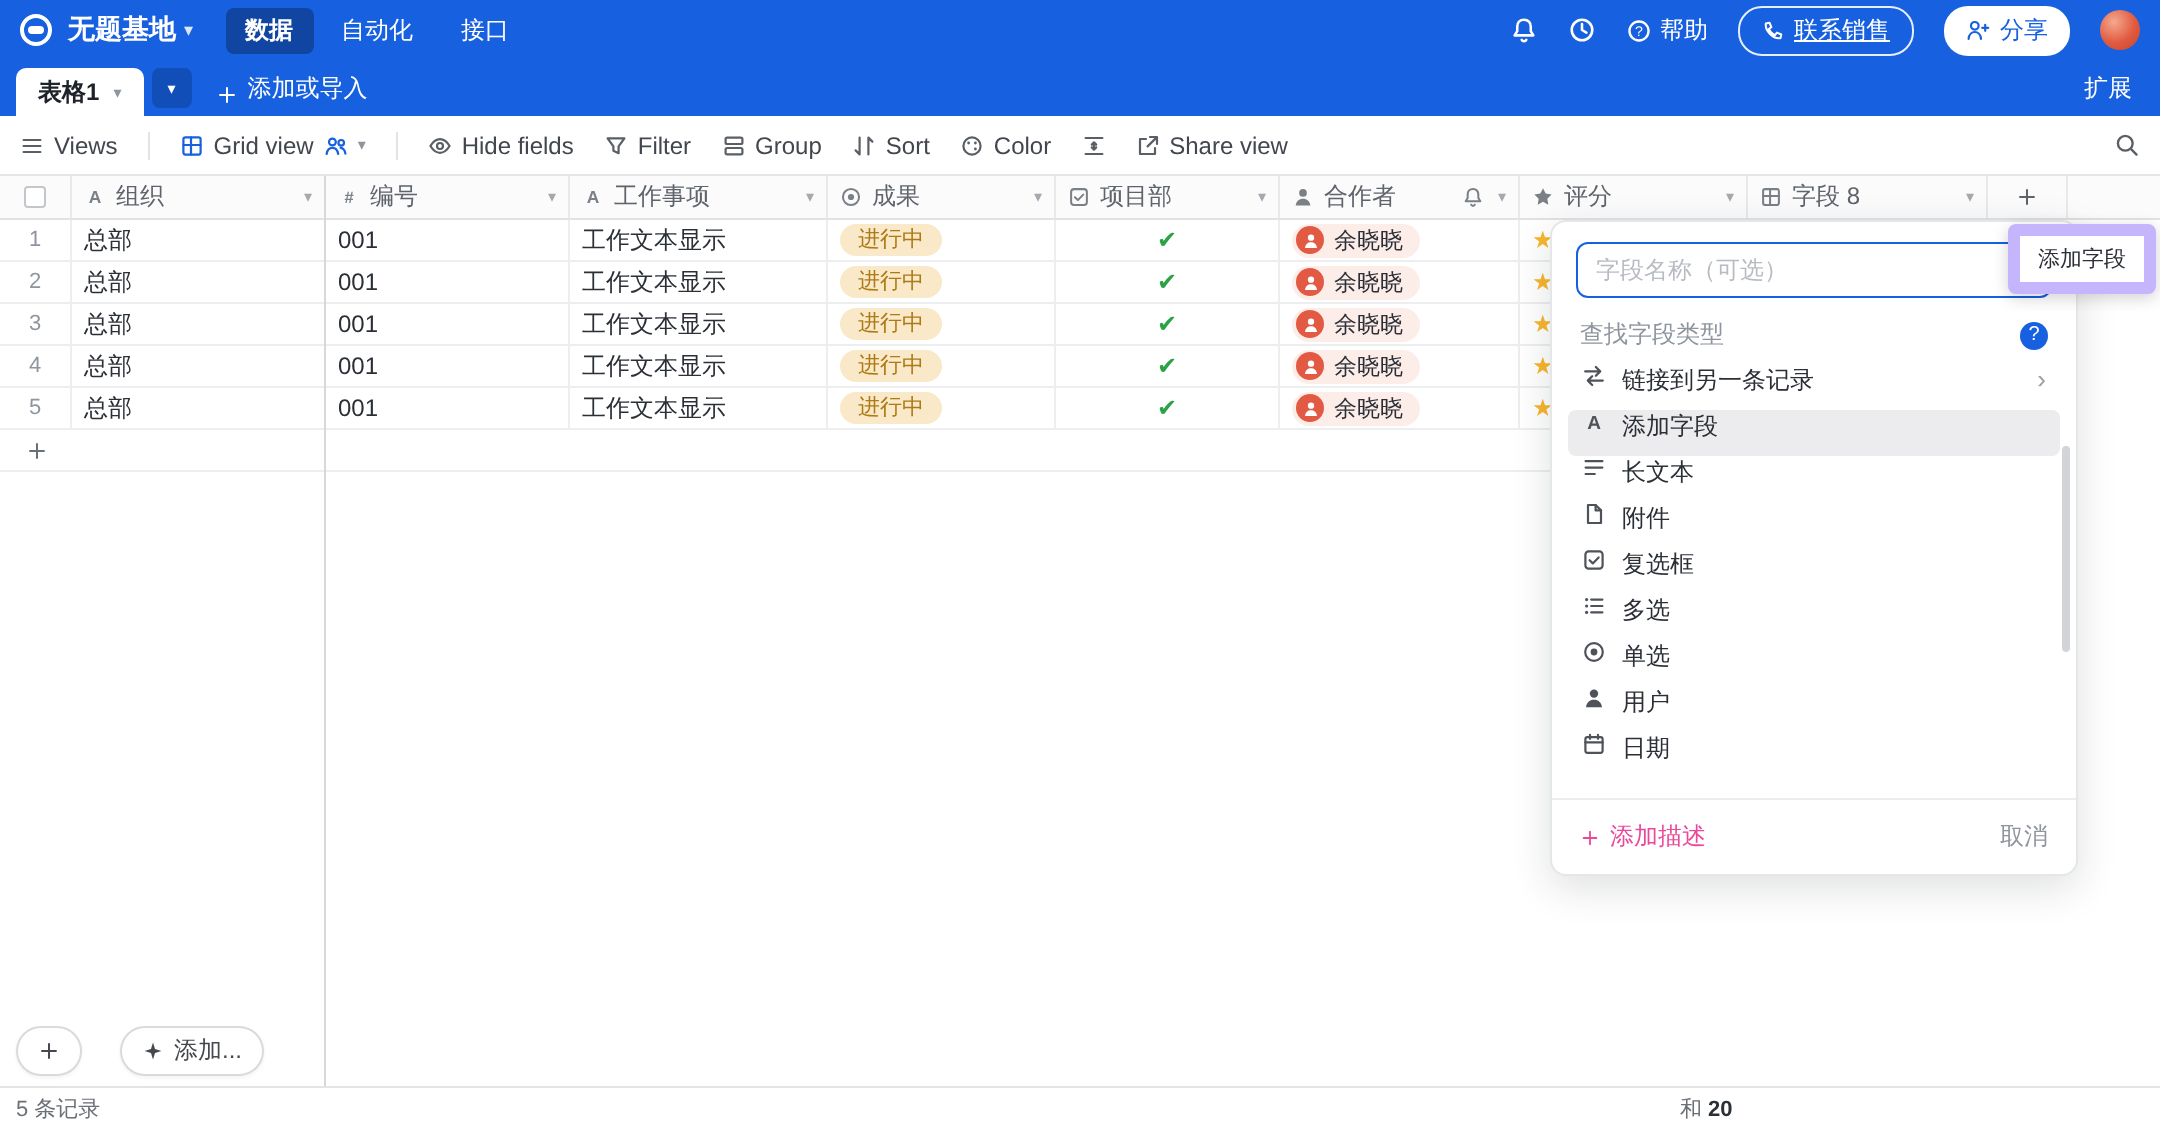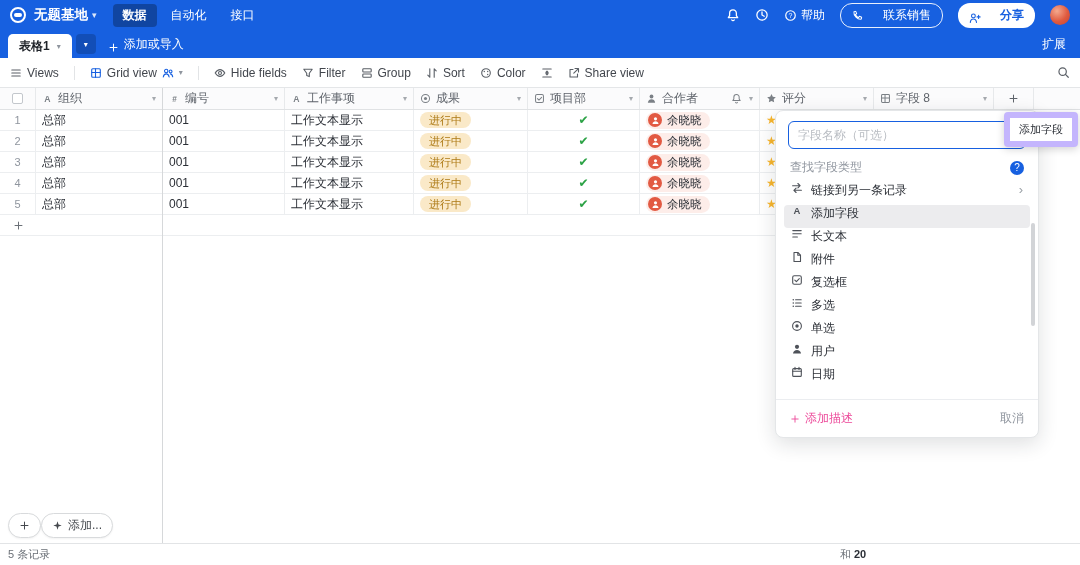--- a/index.html
+++ b/index.html
@@ -14,23 +14,23 @@
   .app-title { font-size:13.5px; font-weight:bold; margin-left:8px; }
   .title-chev { font-size:9px; opacity:.85; margin-left:4px; }
   .nav { display:flex; gap:4px; margin-left:16px; font-size:12px; align-items:center; }
   .nav-item { padding:3px 10px; border-radius:4px; cursor:pointer; }
   .nav-item.active { background:rgba(0,0,0,.28); font-weight:bold; }
   .topbar-right { margin-left:auto; display:flex; align-items:center; gap:15px; font-size:12px; }
   .tb-ic { color:#fff; display:flex; }
   .tb-ic svg { width:14px; height:14px; }
   .help { display:flex; align-items:center; gap:4px; }
   .help svg { width:13px; height:13px; }
-  .contact-btn { display:flex; align-items:center; gap:20px; border:1px solid rgba(255,255,255,.9); border-radius:12px; padding:3px 11px; }
+  .contact-btn { display:flex; align-items:center; gap:5px; border:1px solid rgba(255,255,255,.9); border-radius:12px; padding:3px 11px;text-decoration:underline; }
   .contact-btn svg { width:11px; height:11px; }
-  .share-btn { display:flex; align-items:flex-end; gap:19px; background:#fff; color:#1760E0; border-radius:12px; padding:4px 11px; font-weight:bold; }
+  .share-btn { display:flex; align-items:center; gap:5px; background:#fff; color:#1760E0; border-radius:12px; padding:4px 11px; font-weight:normal; }
   .share-btn svg { width:12px; height:12px; }
   .avatar { width:20px; height:20px; border-radius:50%; background:radial-gradient(circle at 35% 30%, #f4a98e 0%, #e05a3f 55%, #c44430 100%); flex:none; }
 
   
   .tabbar { height:28px; background:#1760E0; display:flex; align-items:center; color:#fff; padding-left:8px; }
   .tab-active { align-self:flex-end; height:24px; background:#fff; color:#1f2329; border-radius:5px 5px 0 0; padding:0 11px; display:flex; align-items:center; gap:7px; font-size:12px; font-weight:bold; }
   .tab-active .tab-chev { color:#8f959e; font-size:8px; font-weight:normal; }
   .tab-dd { width:20px; height:20px; margin-left:4px; border-radius:4px; background:rgba(0,0,0,.18); display:flex; align-items:center; justify-content:center; font-size:8px; }
   .add-import { display:flex; align-items:flex-end; gap:5px; font-size:12px; margin-left:12px; }
   .add-import svg { width:11px; height:11px; }
@@ -69,21 +69,21 @@
   .cell.c-num { color:#8f959e; font-size:11px; justify-content:center; }
   .badge { background:#FAE9C8; color:#AD7A15; border-radius:9px; padding:1px 9px; font-size:11px; line-height:14px; }
   .check { color:#2BA245; font-size:12px; margin:0 auto; }
   .chip { display:flex; align-items:center; gap:5px; background:#FDEDE9; border-radius:10px; padding:1px 8px 1px 2px; font-size:11.5px; }
   .chip-avatar { width:14px; height:14px; border-radius:50%; background:#E25A43; color:#fff; display:flex; align-items:center; justify-content:center; flex:none; }
   .chip-avatar svg { width:9px; height:9px; }
   .stars { color:#F8B62D; font-size:12px; letter-spacing:2px; }
   .add-row { display:flex; align-items:center; height:21px; width:1034px; border-bottom:1px solid #eceef0; padding-left:13px; color:#6b7077; cursor:pointer; }
   .add-row svg { width:11px; height:11px; }
 
-  .float-add { position:absolute; left:8px; bottom:5px; display:flex; gap:0; z-index:6; }
+  .float-add { position:absolute; left:8px; bottom:5px; display:flex; gap:19px; z-index:6; }
   .pill { display:flex; align-items:center; justify-content:center; gap:5px; height:25px; background:#fff; border:1px solid #d8dadc; border-radius:13px; font-size:12px; color:#45494e; padding:0 10px; box-shadow:0 1px 2px rgba(0,0,0,.05); cursor:pointer; font-family:inherit; }
   .pill svg { width:11px; height:11px; }
 
   .statusbar { height:22px; border-top:1px solid #e2e4e6; background:#fff; display:flex; align-items:center; font-size:11px; color:#6b7077; padding:0 8px; position:relative; }
   .summary { position:absolute; left:840px; color:#6b7077; }
   .summary b { color:#2b2f36; font-weight:bold; margin-left:3px; }
 
   
   .popup { position:absolute; left:775px; top:110px; width:264px; height:328px; background:#fff; border:1px solid #e4e6e8; border-radius:8px; box-shadow:0 6px 20px rgba(31,35,41,.14); z-index:50; display:flex; flex-direction:column; }
   .popup-input { margin:10px 12px 4px; height:28px; border:1.5px solid #1760E0; border-radius:6px; padding:0 9px; font-size:12px; outline:none; font-family:inherit; color:#2b2f36; }

